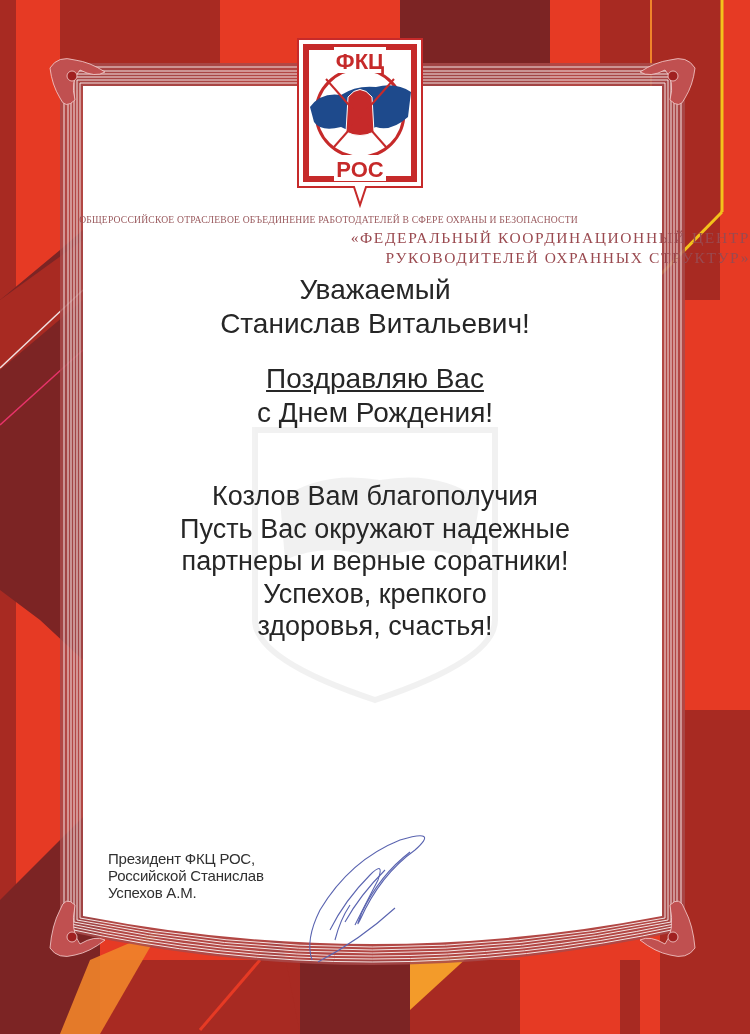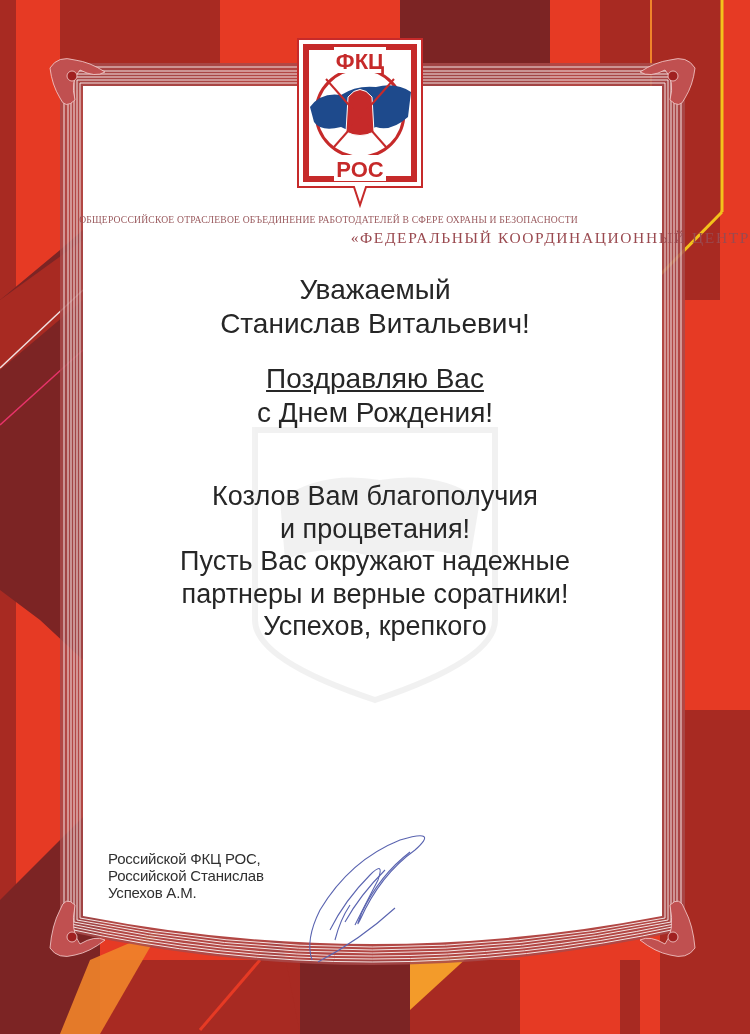--- a/index.html
+++ b/index.html
@@ -110,36 +110,37 @@
     <line x1="30" y1="42" x2="90" y2="110" stroke="#c62a2a" stroke-width="2"></line>
     <line x1="98" y1="42" x2="38" y2="110" stroke="#c62a2a" stroke-width="2"></line>
     <rect x="38" y="10" width="52" height="26" fill="#ffffff"></rect>
     <text x="64" y="32" text-anchor="middle" font-family="Liberation Sans, sans-serif" font-weight="bold" font-size="22" fill="#c62a2a">ФКЦ</text>
     <rect x="38" y="118" width="52" height="26" fill="#ffffff"></rect>
     <text x="64" y="140" text-anchor="middle" font-family="Liberation Sans, sans-serif" font-weight="bold" font-size="22" fill="#c62a2a">РОС</text>
   </svg>
 
   <div class="org-line1">Общероссийское отраслевое объединение работодателей в сфере охраны  и безопасности</div>
   <div class="org-line2">«Федеральный координационный центр</div>
+  <div class="org-line3">руководителей охранных структур»</div>
 
   <div class="greet greet-1">Уважаемый</div>
   <div class="greet greet-2">Станислав Витальевич!</div>
   <div class="greet cong-1">Поздравляю Вас</div>
   <div class="greet cong-2">с Днем Рождения!</div>
 
   <div class="wish">
     <div>Козлов Вам благополучия</div>
-    <div>и процветания!</div>
     <div>Пусть Вас окружают надежные</div>
     <div>партнеры и верные соратники!</div>
     <div>Успехов, крепкого</div>
+    <div>здоровья, счастья!</div>
   </div>
 
   <div class="sig-block">
-    <div>Российской ФКЦ РОС,</div>
+    <div>Президент ФКЦ РОС,</div>
     <div>Российской Станислав</div>
     <div>Успехов А.М.</div>
   </div>
 
   <svg class="signature" viewBox="0 0 150 135" xmlns="http://www.w3.org/2000/svg">
     <g fill="none" stroke="#5a64b0" stroke-width="1.1">
       <path d="M12,130 Q5,110 20,80 Q50,30 100,10 Q140,-2 115,20 Q80,45 60,90 Q55,100 62,82 Q80,45 110,22"></path>
       <path d="M30,100 Q45,70 70,45 Q85,30 78,50 Q65,75 55,95"></path>
       <path d="M45,92 Q60,65 85,40"></path>
       <path d="M18,132 Q60,110 95,78"></path>

